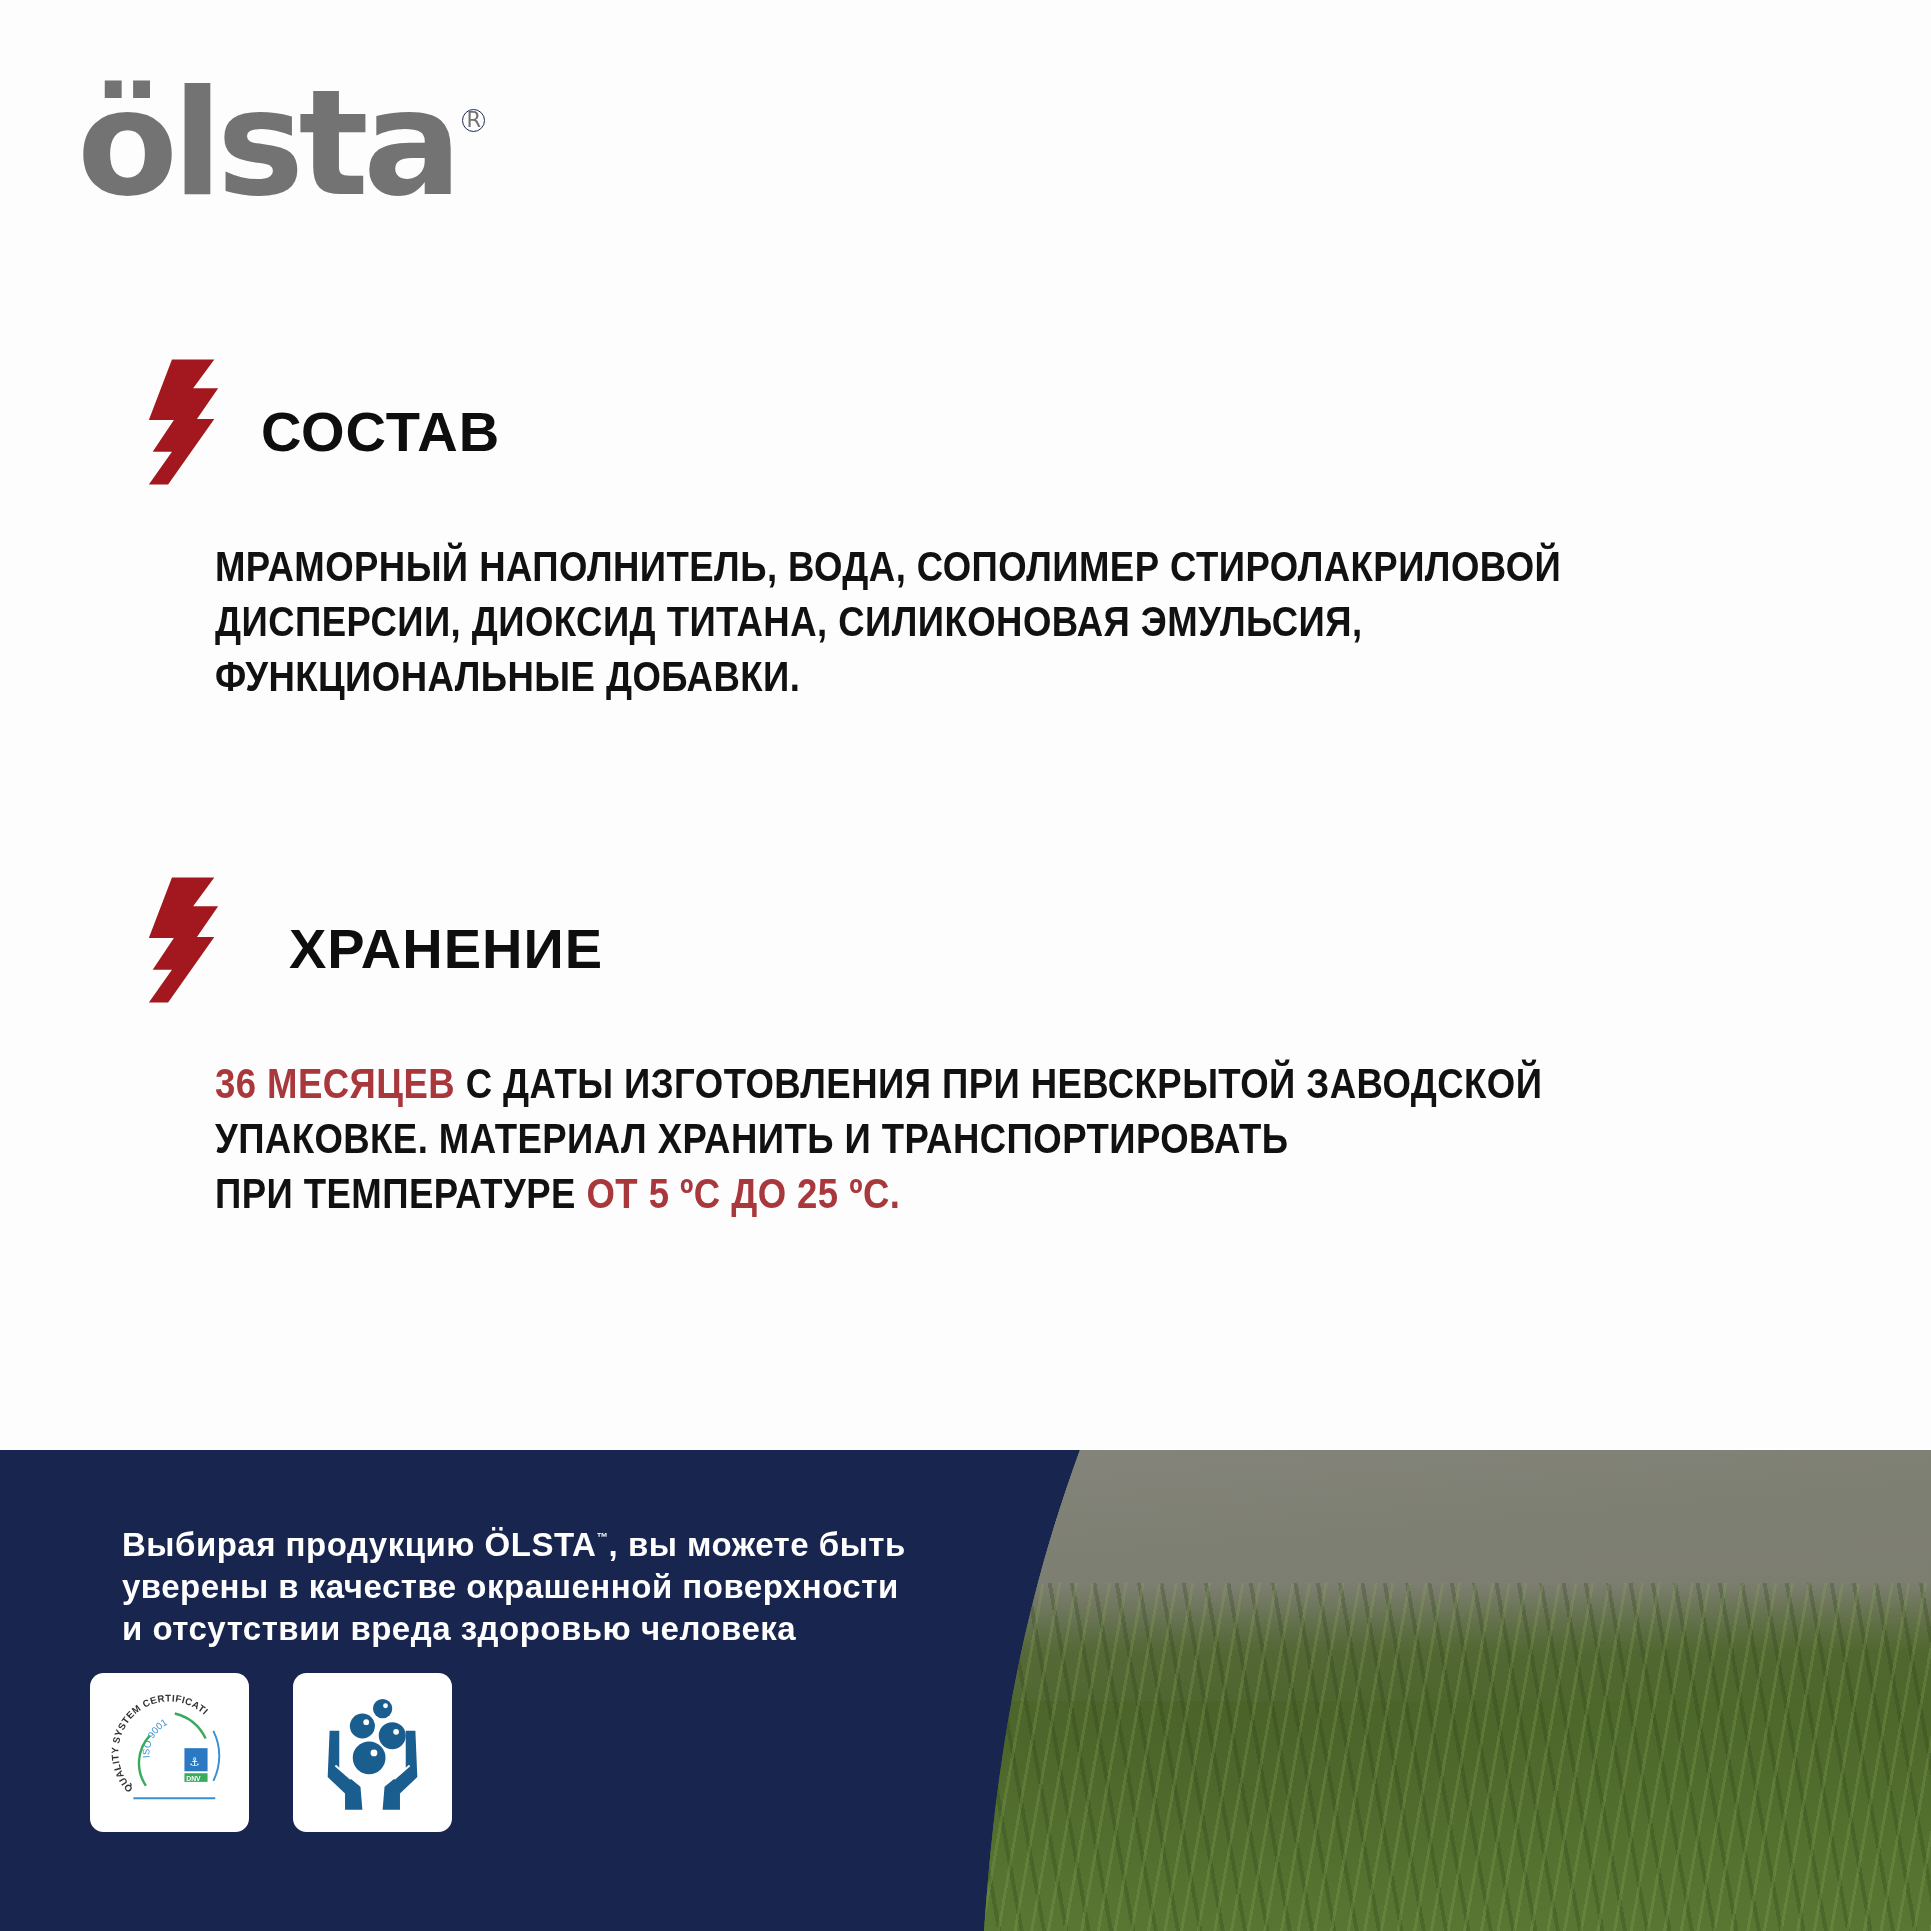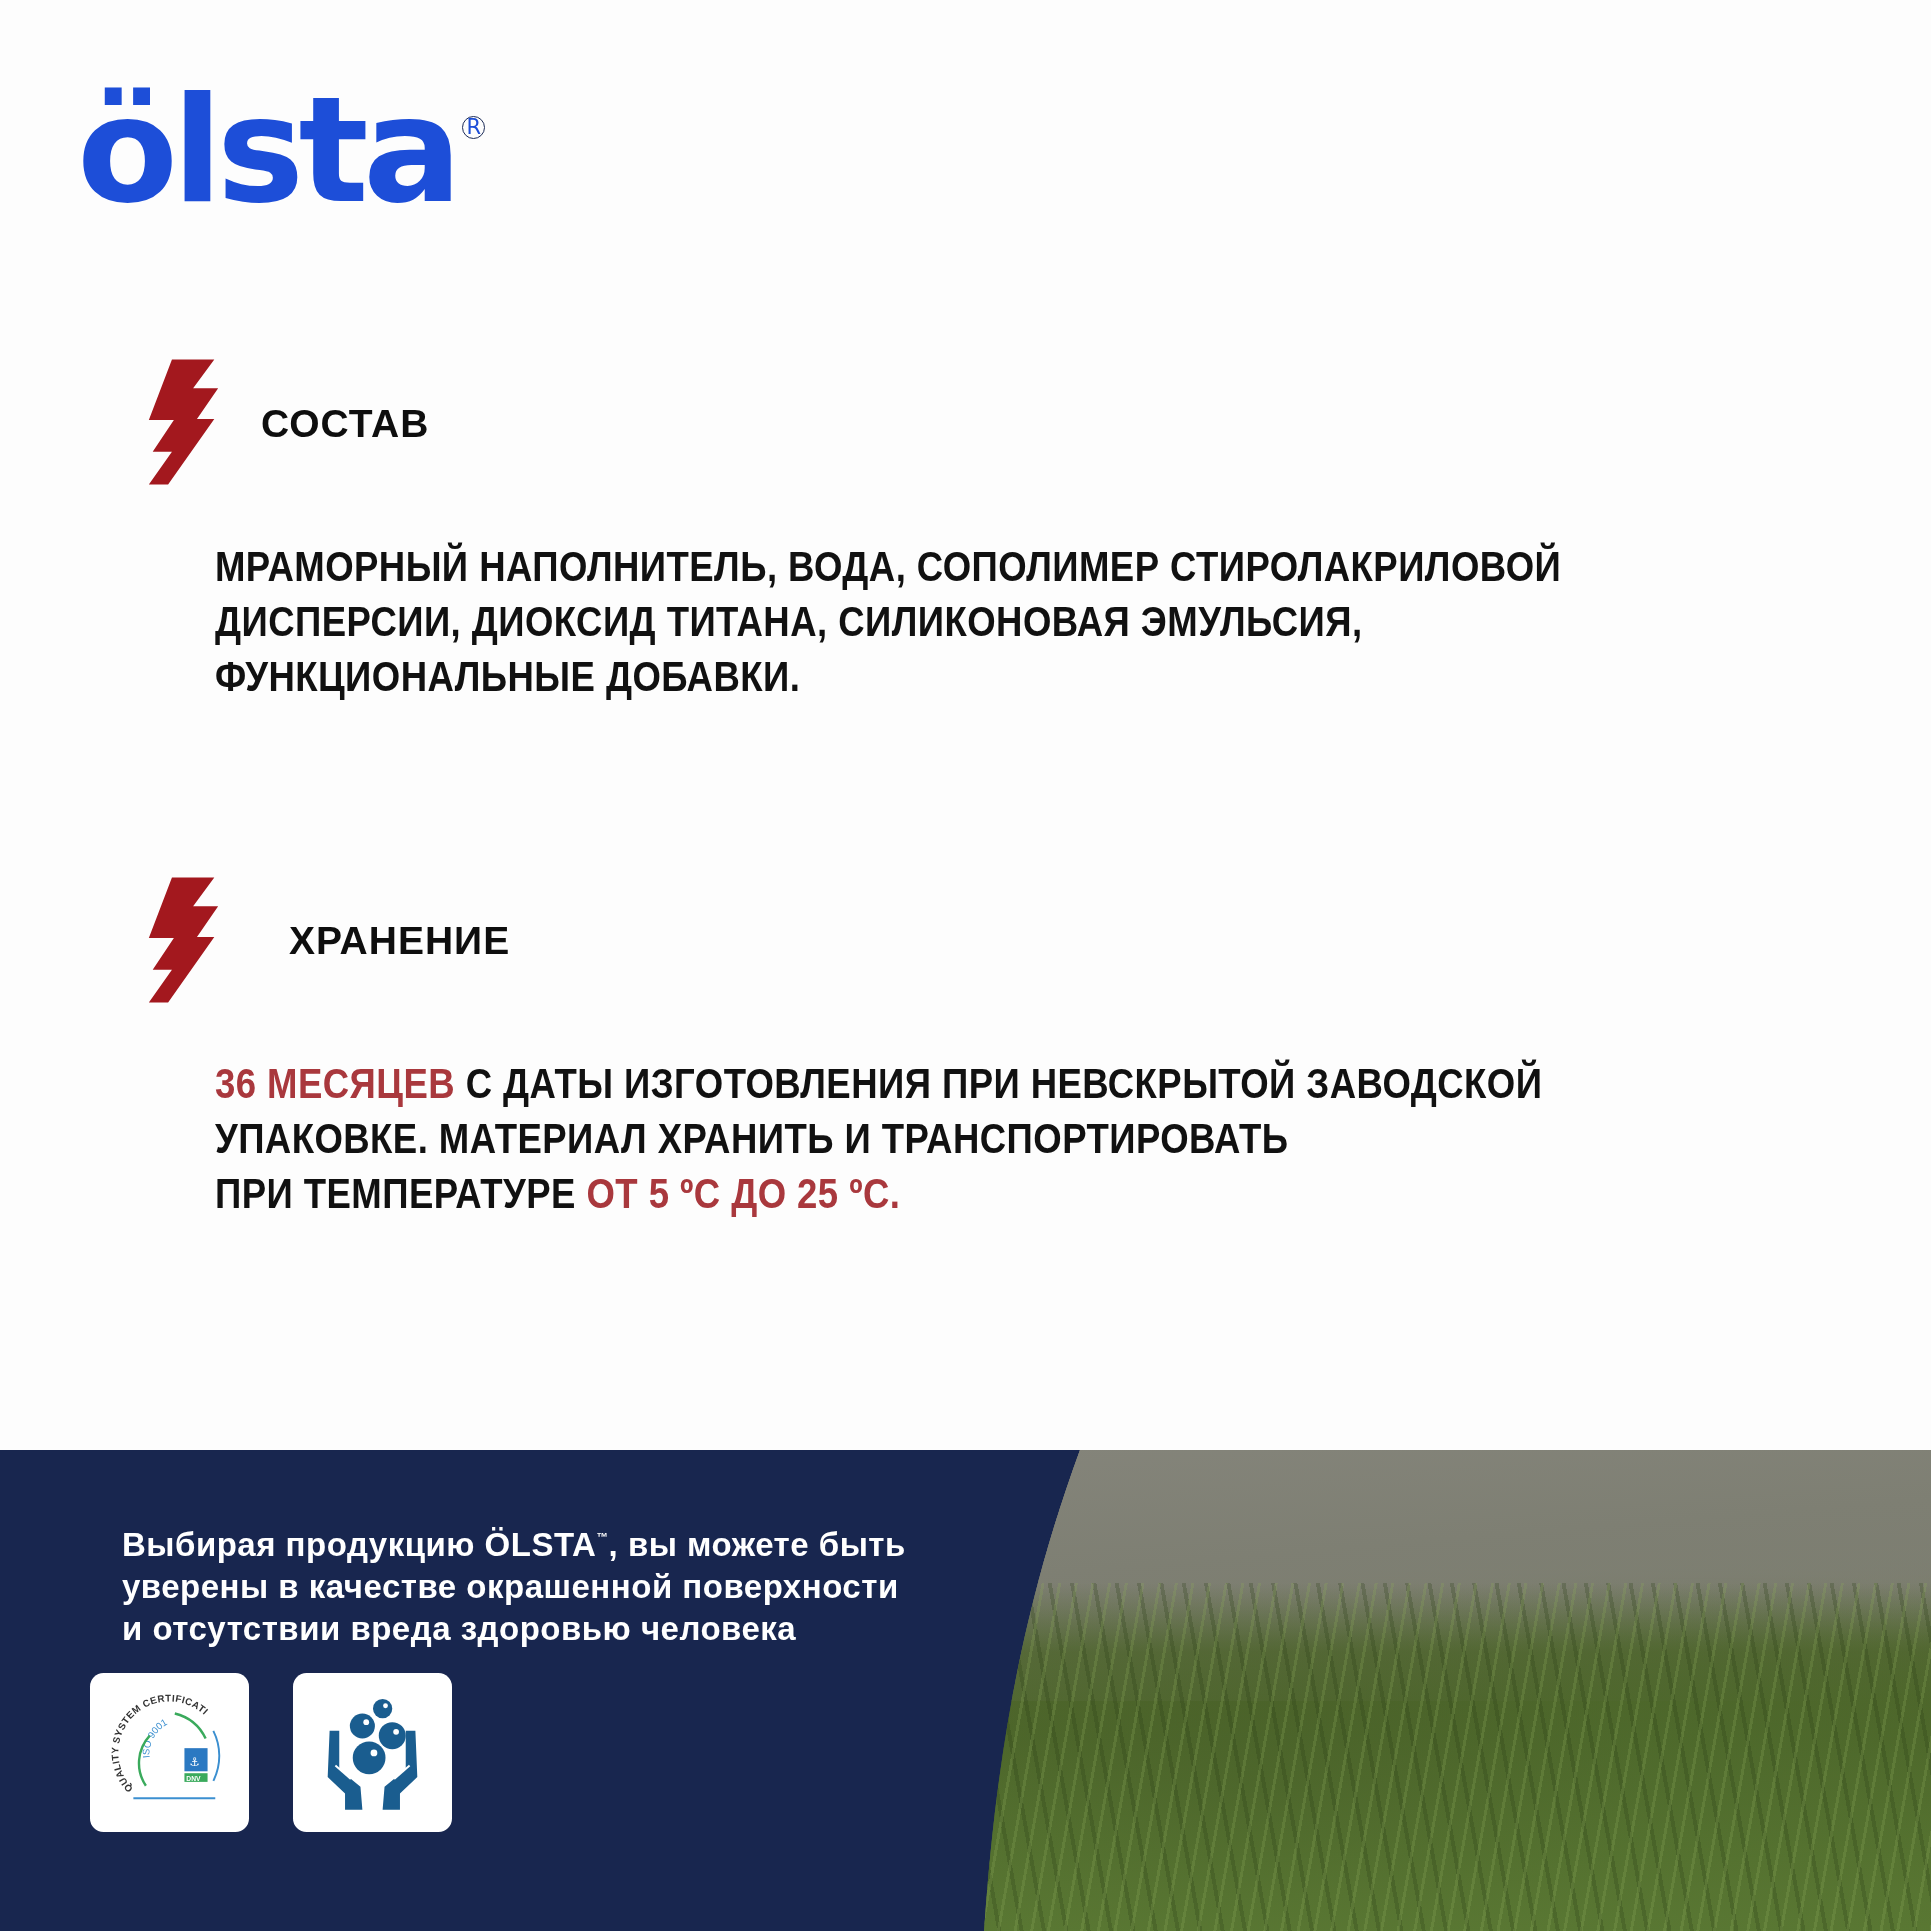--- a/index.html
+++ b/index.html
@@ -2,35 +2,35 @@
 <html><head>
 <meta charset="utf-8">
 <style>
   html, body { margin: 0; padding: 0; }
   body {
     width: 1931px; height: 1931px; position: relative; overflow: hidden;
     background: #fdfdfd;
     font-family: "Liberation Sans", "DejaVu Sans", sans-serif;
   }
   .logo {
-    position: absolute; left: 77px; top: 77px;
+    position: absolute; left: 77px; top: 70px;
     font-family: "DejaVu Sans", sans-serif;
     font-weight: bold; font-size: 147px; letter-spacing: -5.8px;
-    color: #1d4ed8; line-height: 1;
+    color: #737373; line-height: 1;
   }
   .logo .reg {
     position: absolute; right: -29px; top: 39px;
     font-size: 21px; letter-spacing: 0; font-weight: normal;
     border: 1.9px solid #1b2b57; border-radius: 50%;
     width: 21px; height: 21px; line-height: 21px; text-align: center;
   }
   .bolt { position: absolute; width: 77px; height: 126px; }
   .bolt svg { width: 100%; height: 100%; display: block; }
   .heading {
-    position: absolute; font-weight: bold; font-size: 39px; color: #0e0e0e;
+    position: absolute; font-weight: bold; font-size: 56px; color: #0e0e0e;
     letter-spacing: 1px; line-height: 1;
   }
   .body-text {
     position: absolute; left: 215px; width: 1641px;
     font-weight: bold; font-size: 42px; line-height: 55px; color: #111;
     transform: scaleX(0.87); transform-origin: left top;
     letter-spacing: 0.5px;
   }
   .hl { color: #a9383d; }
   .band {

